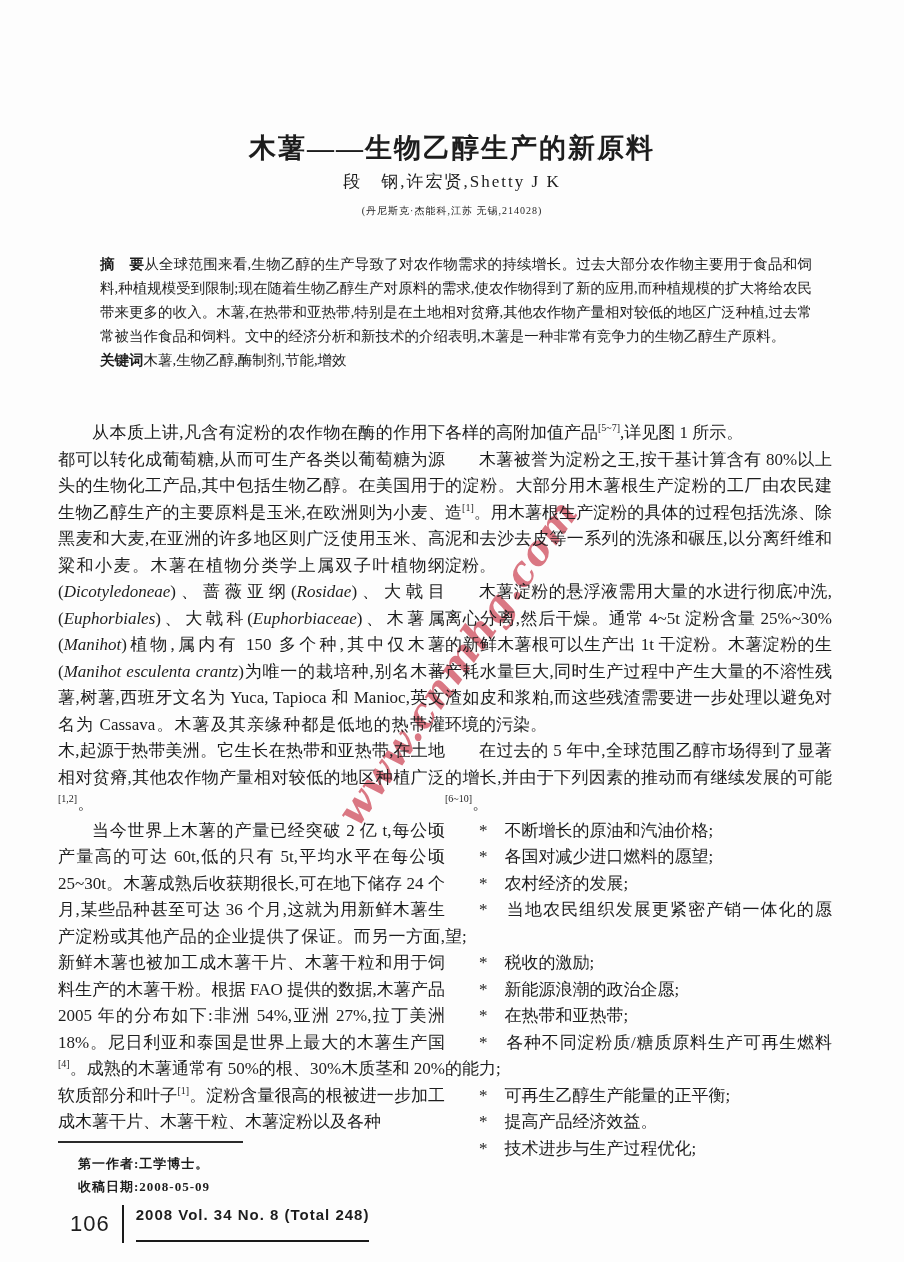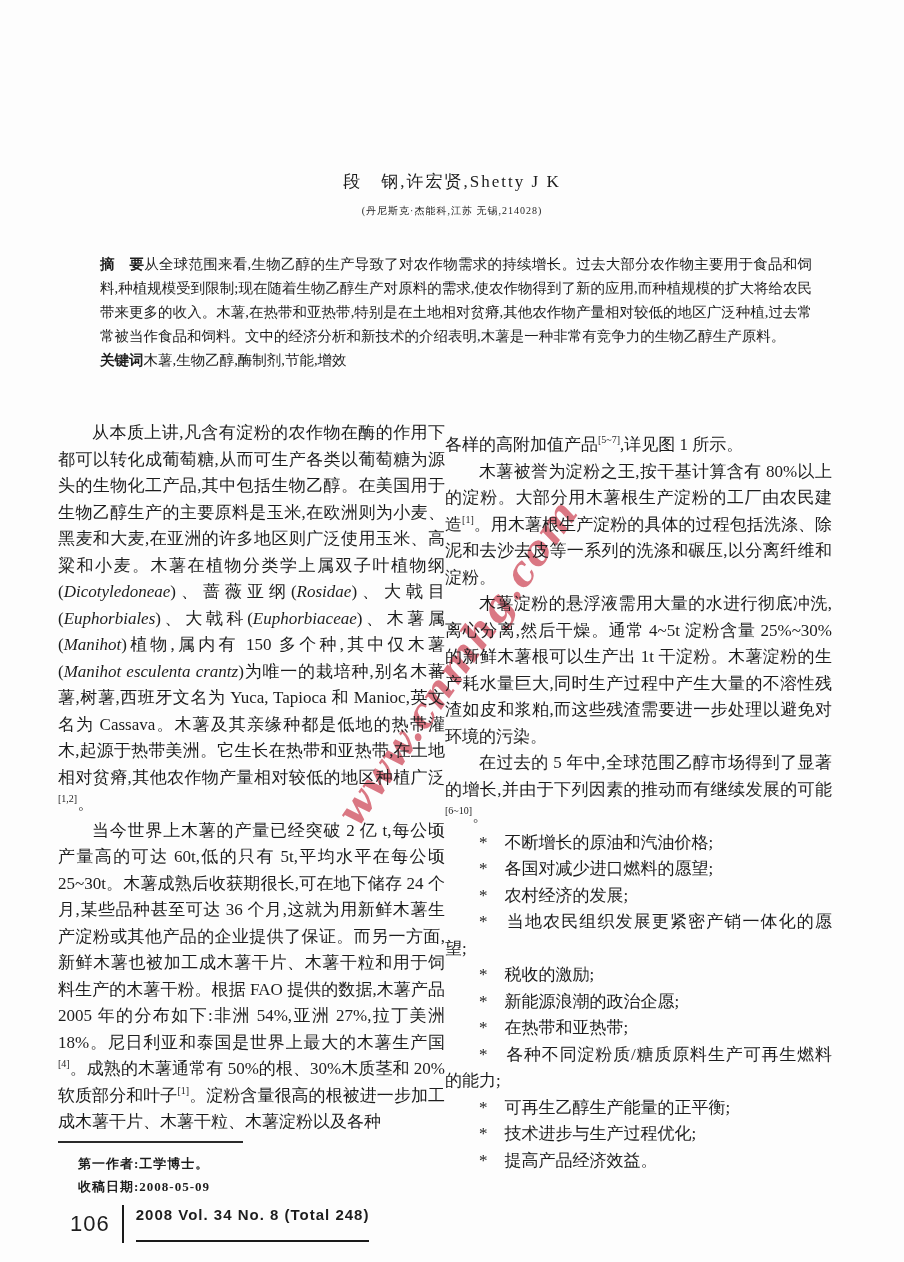--- a/index.html
+++ b/index.html
@@ -27,21 +27,21 @@
   .abs-label, .kw-label { font-weight:700; }
   .columns {
     position:absolute; top:420px; left:58px; width:786px; height:792px;
     display:flex; 
   }
   .col {
     width:387px; position:relative; font-size:17px; line-height:26.5px;
     text-align:justify;
   }
   .col p { margin:0; text-indent:2em; }
-  .col p.noindent { text-indent:0;margin-top:12px; }
+  .col p.noindent { text-indent:0; }
   .col sup { font-size:10px; line-height:0; }
   .col i { font-style:italic; }
   .footnote { position:absolute; bottom:14px; left:0; width:100%; font-size:13px; }
   .fn-rule { width:185px; height:2px; background:#2a2a2a; margin-bottom:9px; }
   .fn-line { padding-left:20px; font-weight:600; line-height:23px; letter-spacing:1px; text-indent:0; }
   .footer {
     position:absolute; top:1205px; left:70px; display:flex; align-items:center;
     font-family:"Liberation Sans","DejaVu Sans",sans-serif;
   }
   .page-num { font-size:22px; font-weight:400; letter-spacing:1px; }
@@ -58,20 +58,21 @@
     font-family:"DejaVu Serif","Liberation Serif",serif;
   }
 </style>
 </head>
 <body>
 
 <div class="page">
 
   <div class="watermark" style="color: rgb(197, 38, 58);">www.cnmhg.com</div>
 
+  <h1 class="title">木薯——生物乙醇生产的新原料</h1>
   <div class="authors">段　钢,许宏贤,Shetty J K</div>
   <div class="affiliation">(丹尼斯克·杰能科,江苏 无锡,214028)</div>
 
   <div class="abstract">
     <p><span class="abs-label">摘　要</span><span>从全球范围来看,生物乙醇的生产导致了对农作物需求的持续增长。过去大部分农作物主要用于食品和饲料,种植规模受到限制;现在随着生物乙醇生产对原料的需求,使农作物得到了新的应用,而种植规模的扩大将给农民带来更多的收入。木薯,在热带和亚热带,特别是在土地相对贫瘠,其他农作物产量相对较低的地区广泛种植,过去常常被当作食品和饲料。文中的经济分析和新技术的介绍表明,木薯是一种非常有竞争力的生物乙醇生产原料。</span></p>
     <p class="keywords"><span class="kw-label">关键词</span><span>木薯,生物乙醇,酶制剂,节能,增效</span></p>
   </div>
 
   <div class="columns">
     <div class="col">
@@ -91,22 +92,22 @@
       <div>
           <p>*　不断增长的原油和汽油价格;</p>
           <p>*　各国对减少进口燃料的愿望;</p>
           <p>*　农村经济的发展;</p>
           <p>*　当地农民组织发展更紧密产销一体化的愿望;</p>
           <p>*　税收的激励;</p>
           <p>*　新能源浪潮的政治企愿;</p>
           <p>*　在热带和亚热带;</p>
           <p>*　各种不同淀粉质/糖质原料生产可再生燃料的能力;</p>
           <p>*　可再生乙醇生产能量的正平衡;</p>
+          <p>*　提高产品经济效益。</p>
           <p>*　技术进步与生产过程优化;</p>
-          <p>*　提高产品经济效益。</p>
         </div>
     </div>
   </div>
 
   <div class="footer">
     <span class="page-num">106</span>
     <span class="footer-divider"></span>
     <span class="journal-info">2008 Vol. 34 No. 8 (Total 248)</span>
   </div>
 

